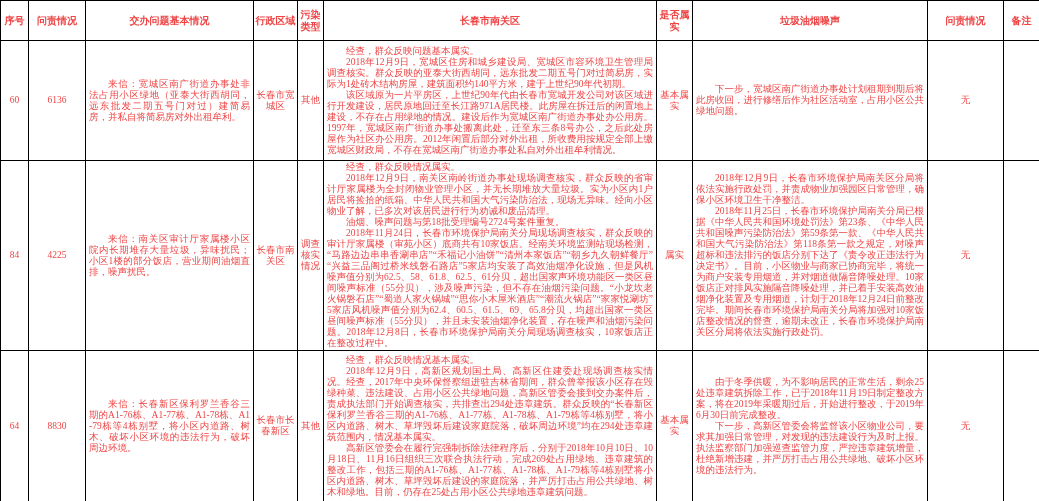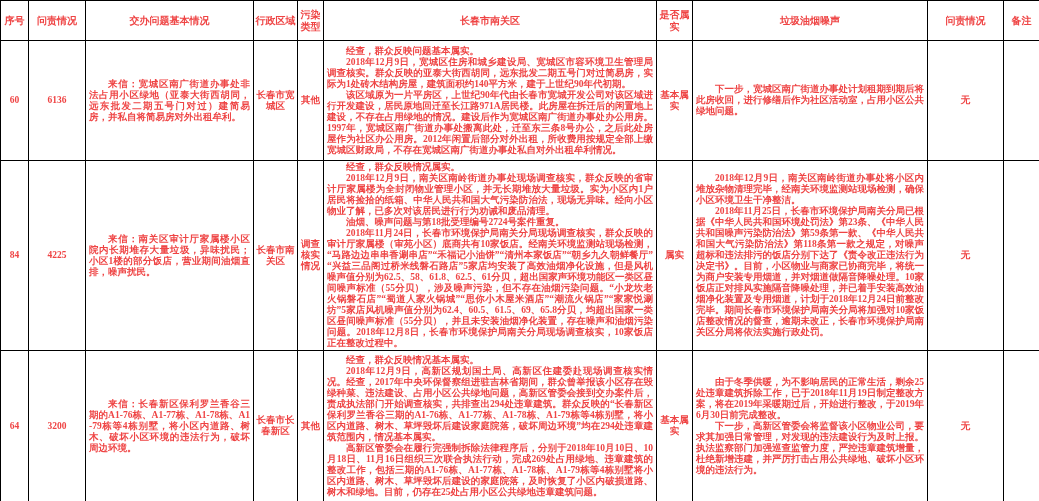--- a/index.html
+++ b/index.html
@@ -18,21 +18,21 @@
     overflow: hidden;
     word-break: break-all;
   }
   th {
     font-size: 10px;
     font-weight: bold;
     text-align: center;
     line-height: 12px;
     padding: 2px 1px;
   }
-  td { font-size: 9.5px; line-height: 11px; font-weight: bold; }
+  td { font-size: 9.5px; line-height: 11px; }
   td.c { text-align: center; line-height: 11px; }
   td.t { text-align: justify; padding: 1px 3px; }
   td.t p { margin: 0; text-indent: 2em; text-align: justify; }
   tr.h  { height: 40px; }
   tr.r0 { height: 120px; }
   tr.r1 { height: 190px; }
   tr.r2 { height: 151px; }
 </style>
 </head>
 <body>
@@ -95,38 +95,38 @@
       <td class="c">长春市南关区</td>
       <td class="c">调查核实情况</td>
       <td class="t">
         <p>经查，群众反映情况属实。</p>
         <p>2018年12月9日，南关区南岭街道办事处现场调查核实，群众反映的省审计厅家属楼为全封闭物业管理小区，并无长期堆放大量垃圾。实为小区内1户居民将捡拾的纸箱、中华人民共和国大气污染防治法，现场无异味。经向小区物业了解，已多次对该居民进行行为劝诫和废品清理。</p>
         <p>油烟、噪声问题与第18批受理编号2724号案件重复。</p>
         <p>2018年11月24日，长春市环境保护局南关分局现场调查核实，群众反映的审计厅家属楼（审苑小区）底商共有10家饭店。经南关环境监测站现场检测，“马路边边串串香涮串店”“禾福记小油饼”“清州本家饭店”“朝乡九久朝鲜餐厅”“兴益三品阁过桥米线磐石路店”5家店均安装了高效油烟净化设施，但是风机噪声值分别为62.5、58、61.8、62.5、61分贝，超出国家声环境功能区一类区昼间噪声标准（55分贝），涉及噪声污染，但不存在油烟污染问题。“小龙坎老火锅磐石店”“蜀道人家火锅城”“思你小木屋米酒店”“潮流火锅店”“家家悦涮坊”5家店风机噪声值分别为62.4、60.5、61.5、69、65.8分贝，均超出国家一类区昼间噪声标准（55分贝），并且未安装油烟净化装置，存在噪声和油烟污染问题。2018年12月8日，长春市环境保护局南关分局现场调查核实，10家饭店正在整改过程中。</p>
       </td>
       <td class="c">属实</td>
       <td class="t">
-        <p>2018年12月9日，南关区南岭街道办事处将小区内堆放杂物清理完毕，经南关环境监测站现场检测，确保小区环境卫生干净整洁。</p>
+        <p>2018年12月9日，长春市环境保护局南关区分局将依法实施行政处罚，并责成物业加强园区日常管理，确保小区环境卫生干净整洁。</p>
         <p>2018年11月25日，长春市环境保护局南关分局已根据《中华人民共和国环境处罚法》第23条、《中华人民共和国噪声污染防治法》第59条第一款、《中华人民共和国大气污染防治法》第118条第一款之规定，对噪声超标和违法排污的饭店分别下达了《责令改正违法行为决定书》。目前，小区物业与商家已协商完毕，将统一为商户安装专用烟道，并对烟道做隔音降噪处理。10家饭店正对排风实施隔音降噪处理，并已着手安装高效油烟净化装置及专用烟道，计划于2018年12月24日前整改完毕。期间长春市环境保护局南关分局将加强对10家饭店整改情况的督查，逾期未改正，长春市环境保护局南关区分局将依法实施行政处罚。</p>
       </td>
       <td class="c">无</td>
       <td class="c"></td>
     </tr>
     <tr class="r2">
       <td class="c">64</td>
-      <td class="c">3200</td>
+      <td class="c">8830</td>
       <td class="t">
         <p>来信：长春新区保利罗兰香谷三期的A1-76栋、A1-77栋、A1-78栋、A1-79栋等4栋别墅，将小区内道路、树木、破坏小区环境的违法行为，破坏周边环境。</p>
       </td>
       <td class="c">长春市长春新区</td>
       <td class="c">其他</td>
       <td class="t">
         <p>经查，群众反映情况基本属实。</p>
         <p>2018年12月9日，高新区规划国土局、高新区住建委赴现场调查核实情况。经查，2017年中央环保督察组进驻吉林省期间，群众曾举报该小区存在毁绿种菜、违法建设、占用小区公共绿地问题，高新区管委会接到交办案件后，责成执法部门开始调查核实，共排查出294处违章建筑。群众反映的“长春新区保利罗兰香谷三期的A1-76栋、A1-77栋、A1-78栋、A1-79栋等4栋别墅，将小区内道路、树木、草坪毁坏后建设家庭院落，破坏周边环境”均在294处违章建筑范围内，情况基本属实。</p>
-        <p>高新区管委会在履行完强制拆除法律程序后，分别于2018年10月10日、10月18日、11月16日组织三次联合执法行动，完成269处占用绿地、违章建筑的整改工作，包括三期的A1-76栋、A1-77栋、A1-78栋、A1-79栋等4栋别墅将小区内道路、树木、草坪毁坏后建设的家庭院落，及时恢复了小区内破损道路、树木和绿地。目前，仍存在25处占用小区公共绿地违章建筑问题。</p>
+        <p>高新区管委会在履行完强制拆除法律程序后，分别于2018年10月10日、10月18日、11月16日组织三次联合执法行动，完成269处占用绿地、违章建筑的整改工作，包括三期的A1-76栋、A1-77栋、A1-78栋、A1-79栋等4栋别墅将小区内道路、树木、草坪毁坏后建设的家庭院落，并严厉打击占用公共绿地、树木和绿地。目前，仍存在25处占用小区公共绿地违章建筑问题。</p>
       </td>
       <td class="c">基本属实</td>
       <td class="t">
         <p>由于冬季供暖，为不影响居民的正常生活，剩余25处违章建筑拆除工作，已于2018年11月19日制定整改方案，将在2019年采暖期过后，开始进行整改，于2019年6月30日前完成整改。</p>
         <p>下一步，高新区管委会将监督该小区物业公司，要求其加强日常管理，对发现的违法建设行为及时上报。执法监察部门加强巡查监管力度，严控违章建筑增量，杜绝新增违建，并严厉打击占用公共绿地、破坏小区环境的违法行为。</p>
       </td>
       <td class="c">无</td>
       <td class="c"></td>
     </tr>
   </tbody>

